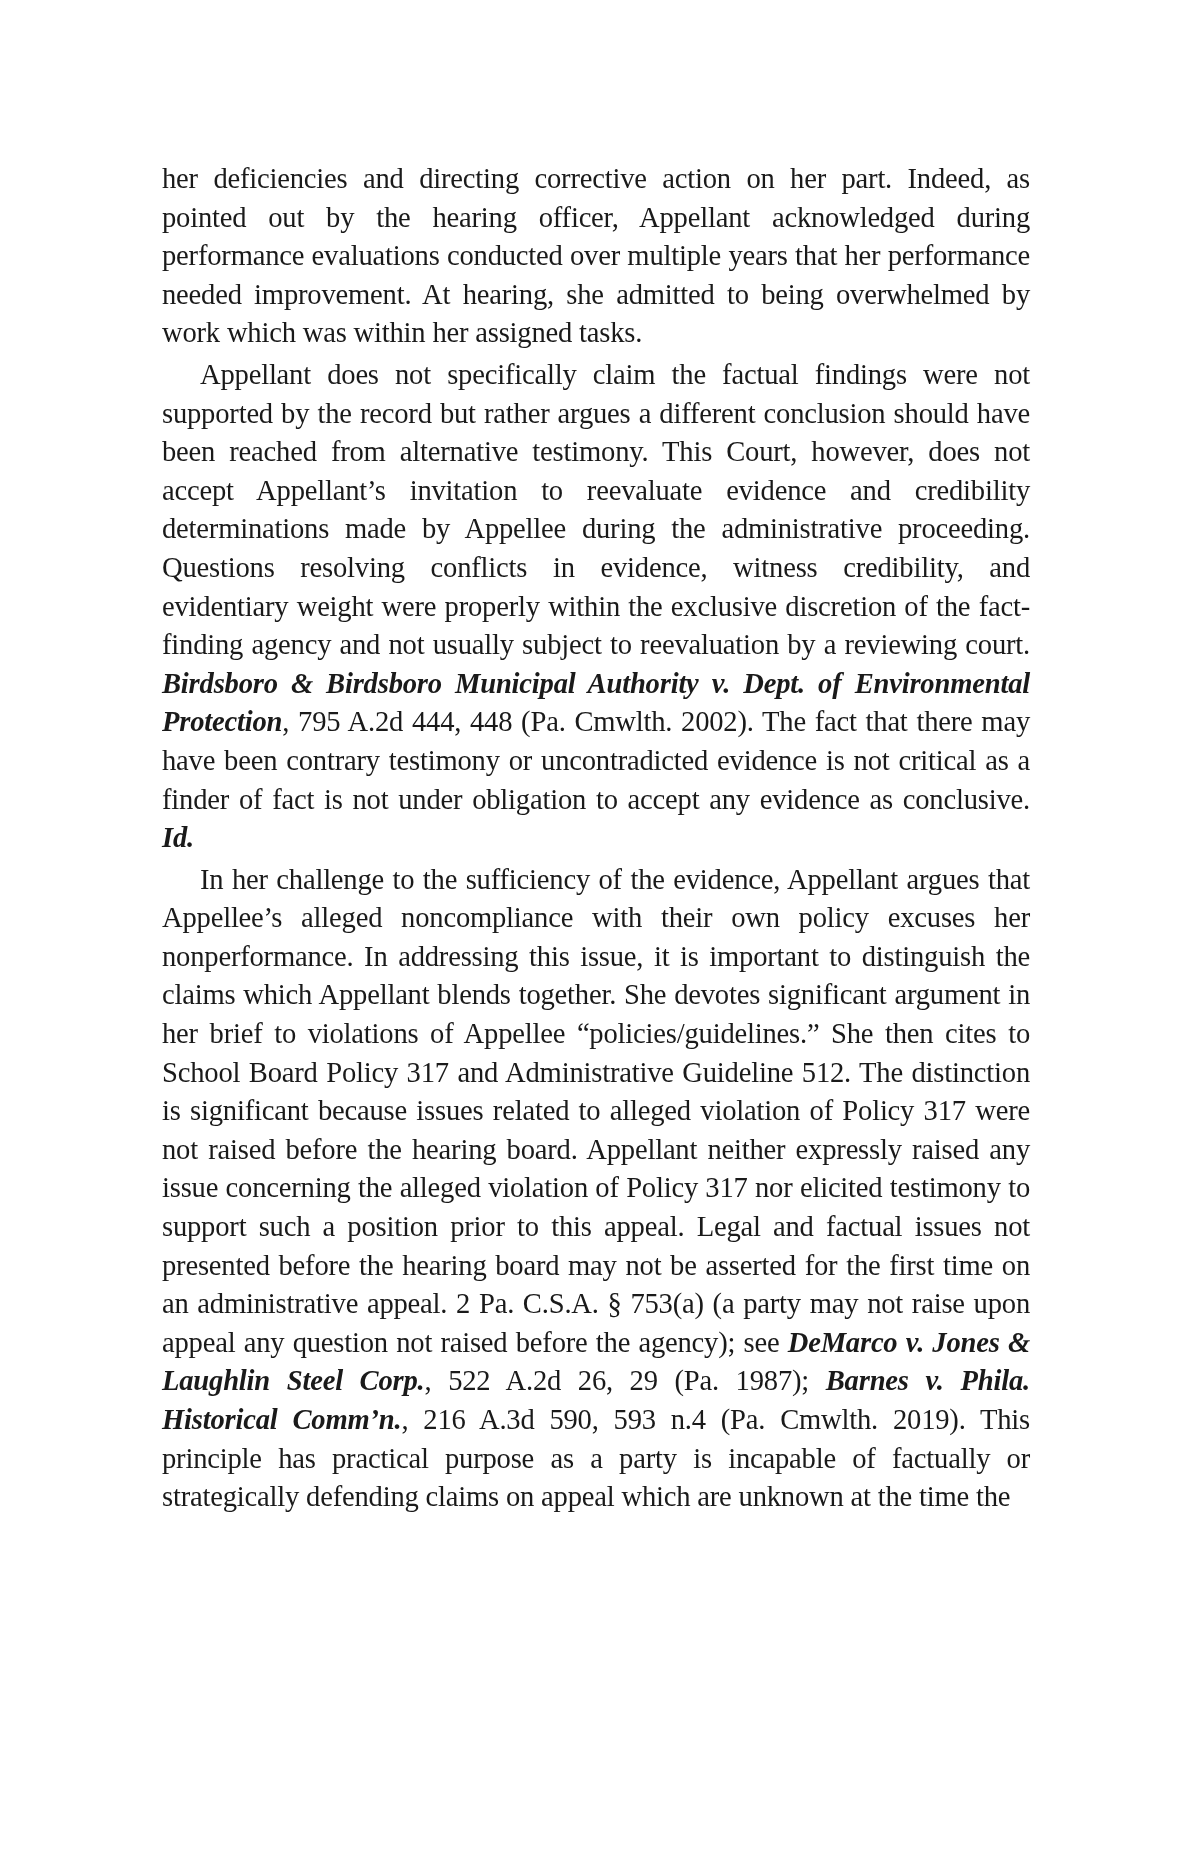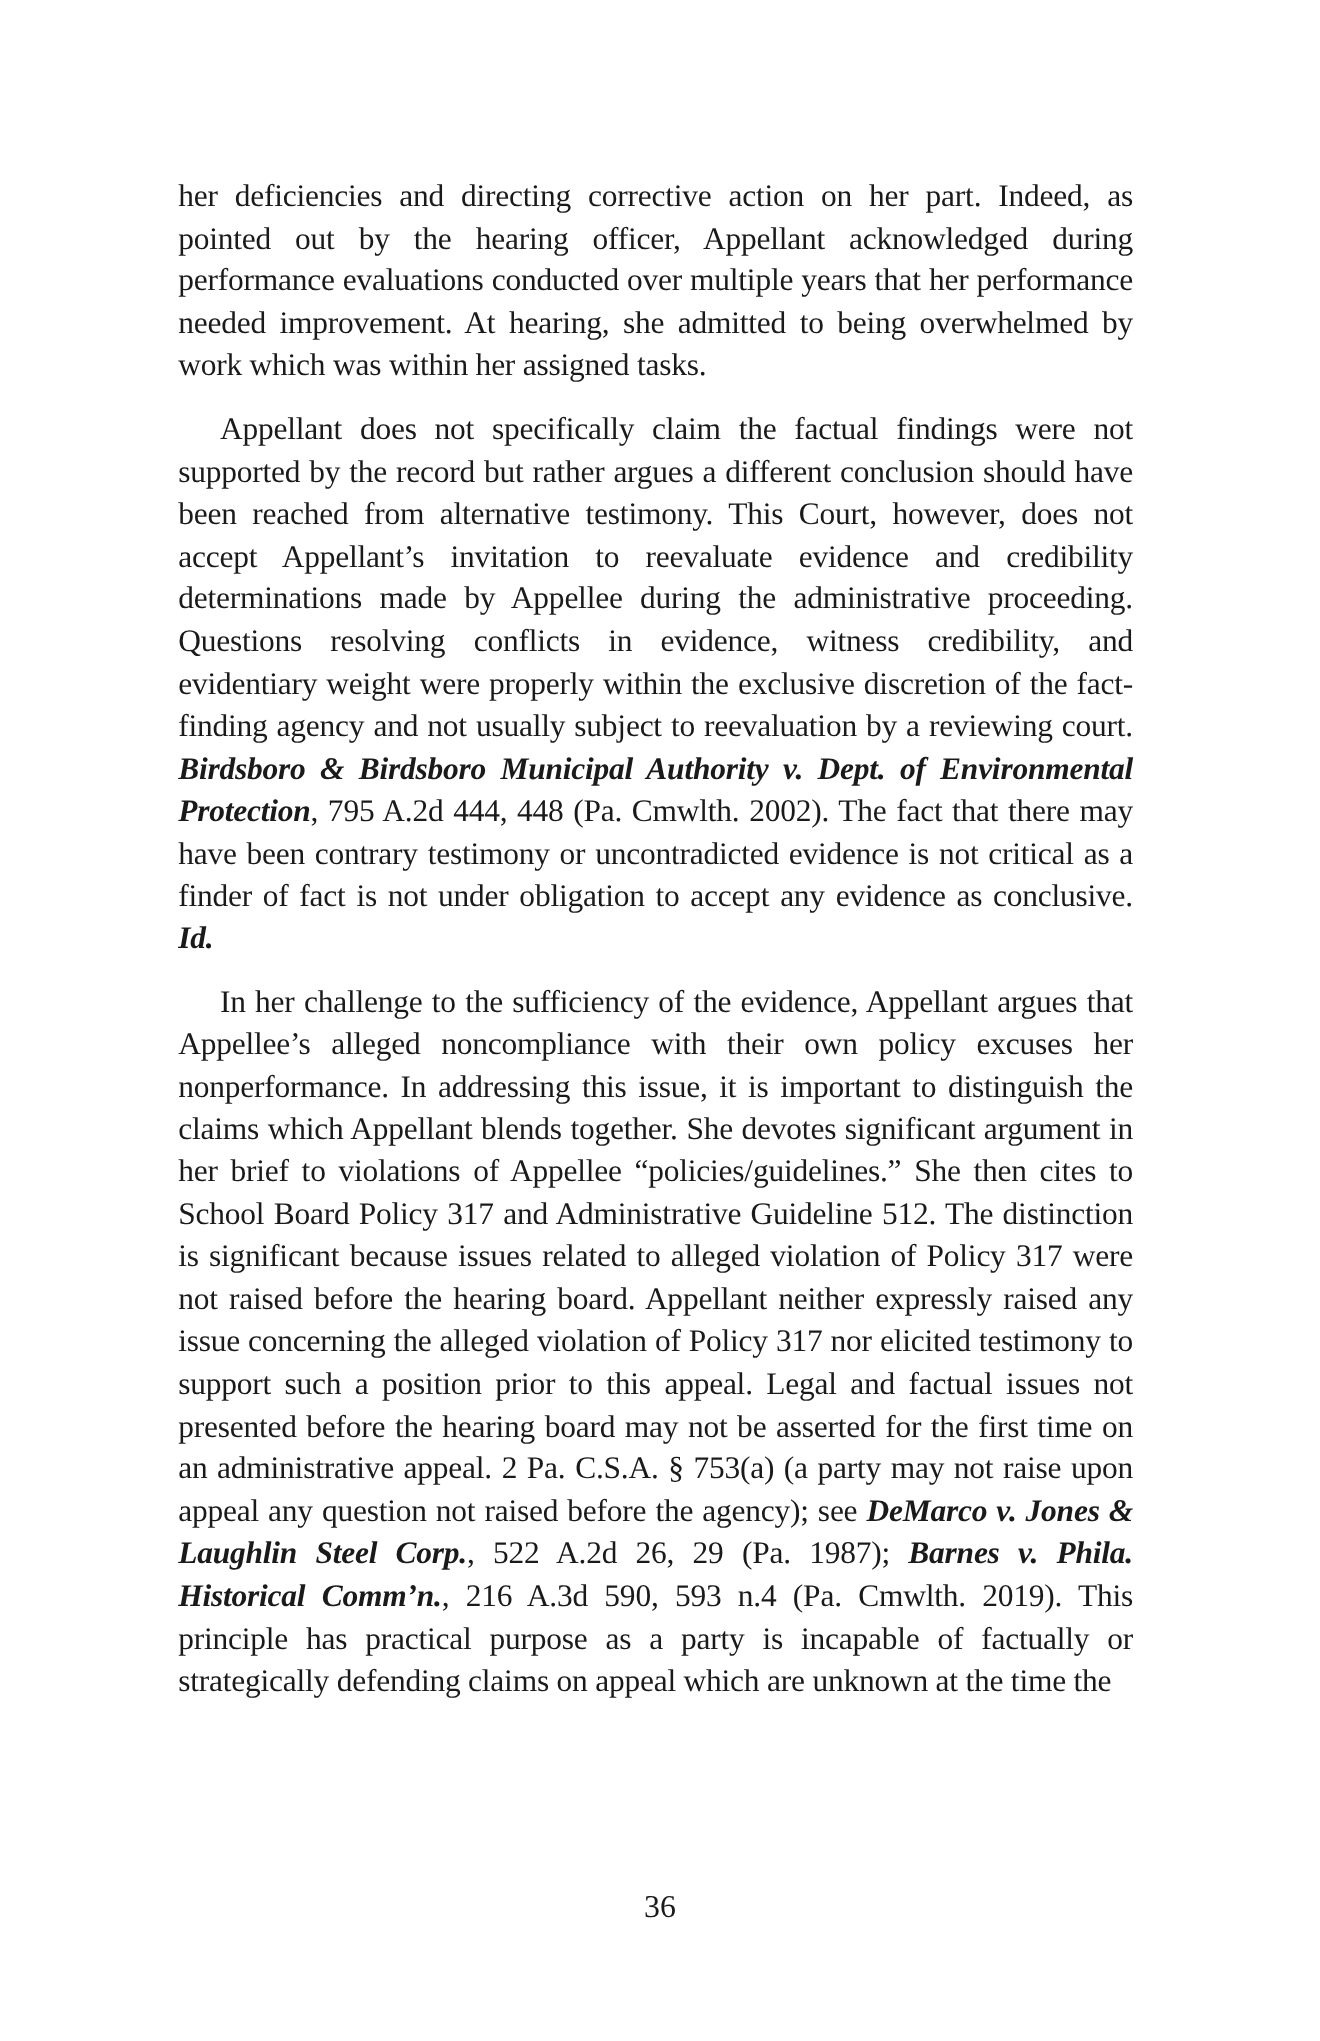--- a/index.html
+++ b/index.html
@@ -8,31 +8,30 @@
     position: absolute; left: 0; top: 0; width: 1200px; height: 1432px;
     background: #ffffff; color: #1a1a1a;
     font-family: "Liberation Serif", "DejaVu Serif", serif;
   }
   .body-text {
     position: absolute; left: 162px; top: 160px; width: 868px;
     font-size: 28.6px; line-height: 38.6px;
     text-align: justify; letter-spacing: -0.2px;
   }
   .para { margin: 0 0 0 0; text-indent: 0; }
-  .para.indent { text-indent: 38px; margin-top: 19px; }
+  .para.indent { text-indent: 38px; margin-top: 3px; }
   .cite { font-weight: bold; font-style: italic; }
   .page-number {
     position: absolute; left: 0; width: 1200px; top: 1718px;
     text-align: center; font-size: 29px;
     font-family: "Liberation Serif", "DejaVu Serif", serif;
   }
 </style>
 </head>
 <body>
 
 <div class="page">
   <div class="body-text">
     <p class="para"><span>her deficiencies and directing corrective action on her part. Indeed, as pointed out by the hearing officer, Appellant acknowledged during performance evaluations conducted over multiple years that her performance needed improvement. At hearing, she admitted to being overwhelmed by work which was within her assigned tasks.</span></p>
     <p class="para indent"><span>Appellant does not specifically claim the factual findings were not supported by the record but rather argues a different conclusion should have been reached from alternative testimony. This Court, however, does not accept Appellant’s invitation to reevaluate evidence and credibility determinations made by Appellee during the administrative proceeding. Questions resolving conflicts in evidence, witness credibility, and evidentiary weight were properly within the exclusive discretion of the fact-finding agency and not usually subject to reevaluation by a reviewing court. </span><span class="cite">Birdsboro &amp; Birdsboro Municipal Authority v. Dept. of Environmental Protection</span><span>, 795 A.2d 444, 448 (Pa. Cmwlth. 2002). The fact that there may have been contrary testimony or uncontradicted evidence is not critical as a finder of fact is not under obligation to accept any evidence as conclusive. </span><span class="cite">Id.</span></p>
     <p class="para indent"><span>In her challenge to the sufficiency of the evidence, Appellant argues that Appellee’s alleged noncompliance with their own policy excuses her nonperformance. In addressing this issue, it is important to distinguish the claims which Appellant blends together. She devotes significant argument in her brief to violations of Appellee “policies/guidelines.” She then cites to School Board Policy 317 and Administrative Guideline 512. The distinction is significant because issues related to alleged violation of Policy 317 were not raised before the hearing board. Appellant neither expressly raised any issue concerning the alleged violation of Policy 317 nor elicited testimony to support such a position prior to this appeal. Legal and factual issues not presented before the hearing board may not be asserted for the first time on an administrative appeal. 2 Pa. C.S.A. § 753(a) (a party may not raise upon appeal any question not raised before the agency); see </span><span class="cite">DeMarco v. Jones &amp; Laughlin Steel Corp.</span><span>, 522 A.2d 26, 29 (Pa. 1987); </span><span class="cite">Barnes v. Phila. Historical Comm’n.</span><span>, 216 A.3d 590, 593 n.4 (Pa. Cmwlth. 2019). This principle has practical purpose as a party is incapable of factually or strategically defending claims on appeal which are unknown at the time the</span></p>
   </div>
-  <div class="page-number">36</div>
 </div>
 
 </body></html>

